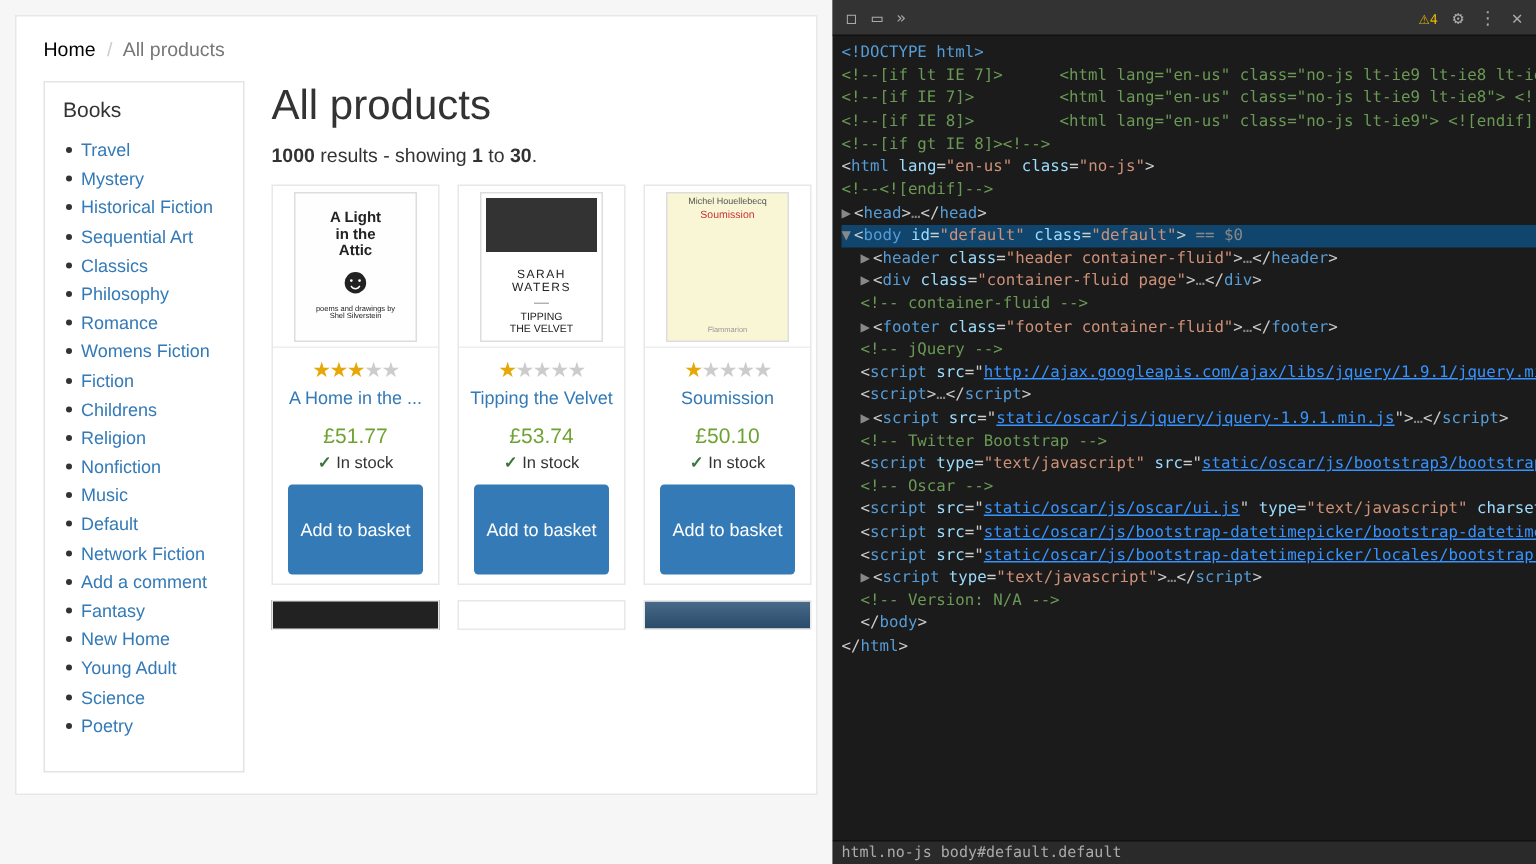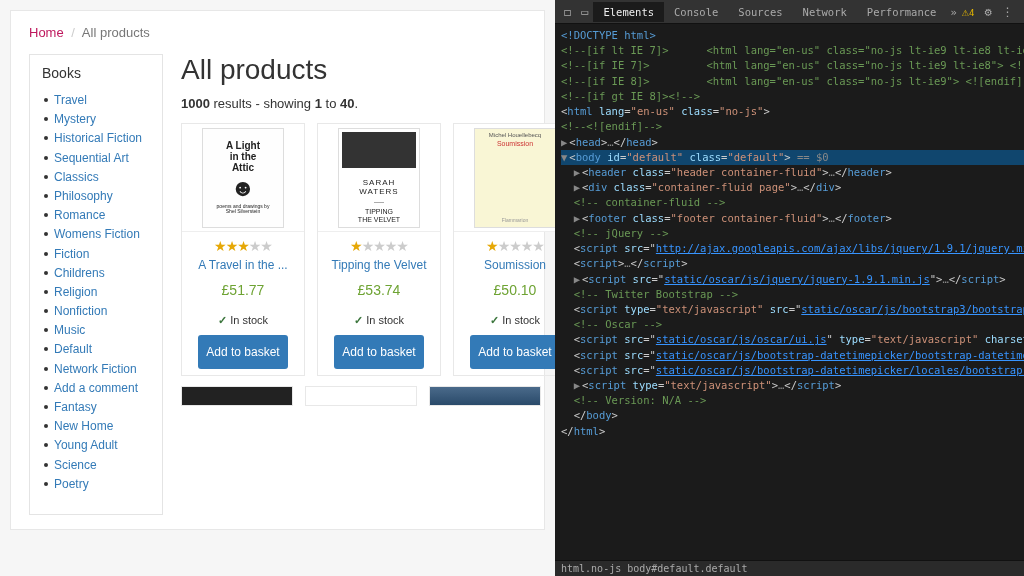--- a/index.html
+++ b/index.html
@@ -6,50 +6,50 @@
 body{font-family:Helvetica,Arial,sans-serif;font-size:14px;background:#eeeeee;display:flex;height:576px;overflow:hidden}
 a{color:#337ab7;text-decoration:none;cursor:pointer}
 
 
 .page{flex:0 0 555px;background:#f6f6f6;padding:10px 10px 0 10px;overflow:hidden}
 .site-title{padding:6px 0 14px 6px}
 .site-title .brand{color:#3a7fc2;font-size:32px;font-weight:400}
 .site-title .tag{color:#888;font-size:15px;margin-left:4px}
 .inner{background:#fff;border:1px solid #e7e7e7;padding:14px 18px}
 .crumbs{color:#777;font-size:13px;margin-bottom:14px}
-.crumbs a{color:#be185d}
+.crumbs a{color:#000000}
 .layout{display:flex;gap:18px}
 .sidebar{flex:0 0 134px}
 .sidebar-box{border:1px solid #e4e4e4;padding:10px 12px 20px 12px}
 .sidebar h4{color:#333;font-size:14px;font-weight:normal;margin-bottom:10px}
 .sidebar ul{list-style:none;padding-left:12px;font-size:12px;line-height:1.6;position:relative}
 .sidebar ul:before{content:"";position:absolute;left:2px;top:6px;width:4px;height:4px;border-radius:50%}
 .sidebar li{position:relative;padding-left:0}
 .sidebar li:before{content:"";position:absolute;left:-10px;top:7px;width:4px;height:4px;border-radius:50%;background:#333}
 .main{flex:1}
 h1{font-size:28px;color:#333;font-weight:400;margin-bottom:10px}
 .results{font-size:13px;color:#333;margin-bottom:12px}
 .alert{background:#fcf8e3;border:1px solid #faebcc;color:#8a6d3b;font-size:12.5px;padding:10px 12px;margin-bottom:16px}
 .alert strong{font-weight:bold}
 .prods{display:flex;gap:12px}
-.card{border:1px solid #e8e8e8;width:124px;text-align:center;padding:0 0 6px 0;font-size:12px;display:flex;flex-direction:column;align-items:center}
+.card{border:1px solid #e8e8e8;width:112px;text-align:center;padding:0 0 6px 0;font-size:12px;display:flex;flex-direction:column;align-items:center}
 .thumb{width:100%;height:108px;margin-bottom:6px;border-bottom:1px solid #eee;background:#fff;display:flex;align-items:center;justify-content:center;overflow:hidden}
 .thumb .cov{width:82px;height:100px;border:1px solid #ddd;display:flex;flex-direction:column;justify-content:center;align-items:center;font-size:7px;padding:3px;line-height:1.1;color:#222}
 .cov.attic{background:#fefefe}
 .cov.velvet{background:#fff;display:flex;flex-direction:column;justify-content:space-between}
 .velvet .vh{height:36px;background:#333;width:100%;margin-bottom:2px}
 .velvet .vt{font-size:7px;text-align:center}
 .cov.soum{background:#f9f6d5}
 .stars{color:#e6a807;font-size:14px;letter-spacing:-1px;margin-bottom:4px}
 .stars .off{color:#ccc}
 .ptitle{color:#337ab7;font-size:12px;margin-bottom:10px;min-height:14px}
-.price{color:#6ea333;font-size:14px;font-weight:400;margin-bottom:16px}
+.price{color:#6ea333;font-size:14px;font-weight:400;margin-bottom:4px}
 .stock{color:#333;font-size:11px;margin-bottom:8px}
 .stock .chk{color:#3c763d;font-weight:bold}
-.btn{background:#337ab7;color:#fff;border:none;padding:10px 8px;font-size:12px;border-radius:3px;cursor:pointer}
+.btn{background:#337ab7;color:#fff;border:none;padding:23px 8px;font-size:12px;border-radius:3px;cursor:pointer}
 .row2{display:flex;gap:12px;margin-top:10px}
 .row2 .thumb2{border:1px solid #e8e8e8;width:112px;height:20px;background:#222}
 
 
 .dt{flex:1;background:#242424;color:#ccc;font-family:Menlo,Consolas,monospace;font-size:10.5px;display:flex;flex-direction:column;overflow:hidden}
 .dt-tabs{background:#333;border-bottom:1px solid #111;display:flex;align-items:center;height:24px;padding:0 4px}
 .dt-tabs .tab{padding:4px 10px;color:#aaa;cursor:pointer}
 .dt-tabs .tab.active{background:#1b1b1b;color:#eee}
 .dt-tabs .more{color:#aaa;margin-left:4px}
 .dt-tabs .spacer{flex:1}
@@ -102,33 +102,33 @@
               <li><a>New Home</a></li>
               <li><a>Young Adult</a></li>
               <li><a>Science</a></li>
               <li><a>Poetry</a></li>
             </ul>
         </div>
       </aside>
       <section class="main">
         <h1>All products</h1>
         <div class="results">
-          <strong>1000</strong><span> results - showing </span><strong>1</strong><span> to </span><strong>40</strong><span>.</span>
+          <strong>1000</strong><span> results - showing </span><strong>1</strong><span> to </span><strong>30</strong><span>.</span>
         </div>
         <div class="prods" id="prods">
             <div class="card">
               <div class="thumb">
                 <div class="cov attic">
                   <div style="font-size:10px;font-weight:bold">A Light<br>in the<br>Attic</div>
                   <div style="font-size:24px;margin-top:2px">☻</div>
                   <div style="font-size:5px;margin-top:2px">poems and drawings by<br>Shel Silverstein</div>
                 </div>
               </div>
               <div class="stars"><span>★</span><span>★</span><span>★</span><span class="off">★</span><span class="off">★</span></div>
-              <a class="ptitle">A Travel in the ...</a>
+              <a class="ptitle">A Home in the ...</a>
               <div class="price">£51.77</div>
               <div class="stock"><span class="chk">✓</span> In stock</div>
               <button class="btn">Add to basket</button>
             </div>
             <div class="card">
               <div class="thumb">
                 <div class="cov velvet">
                   <div class="vh"></div>
                   <div class="vt">
                     <div style="font-size:8px;letter-spacing:1px">SARAH<br>WATERS</div>
@@ -166,21 +166,20 @@
         </div>
       </section>
     </div>
   </div>
 </div>
 
 <div class="dt">
   <div class="dt-tabs">
     <span class="ic">◻</span>
     <span class="ic">▭</span>
-    <span id="dtabs"><span class="tab active">Elements</span><span class="tab">Console</span><span class="tab">Sources</span><span class="tab">Network</span><span class="tab">Performance</span></span>
     <span class="more">»</span>
     <span class="spacer"></span>
     <span class="ic" style="color:#e6b800">⚠<span style="font-size:9px">4</span></span>
     <span class="ic">⚙</span>
     <span class="ic">⋮</span>
     <span class="ic">✕</span>
   </div>
 
   <div class="dt-body">
     <div style="flex:1;display:flex;flex-direction:column">

